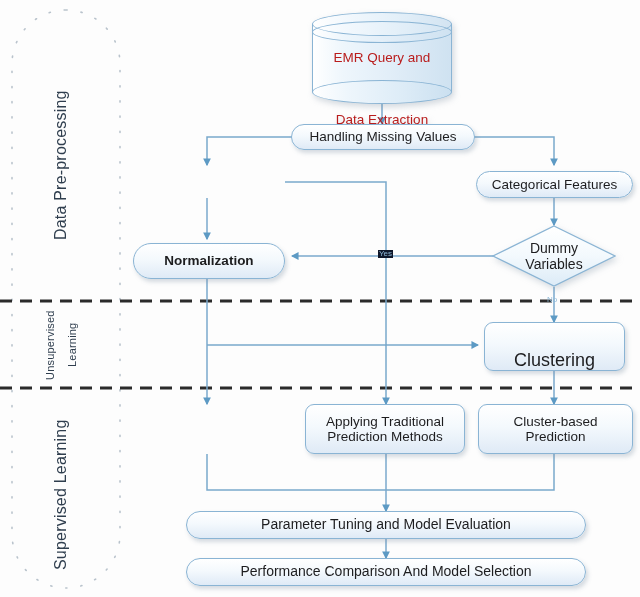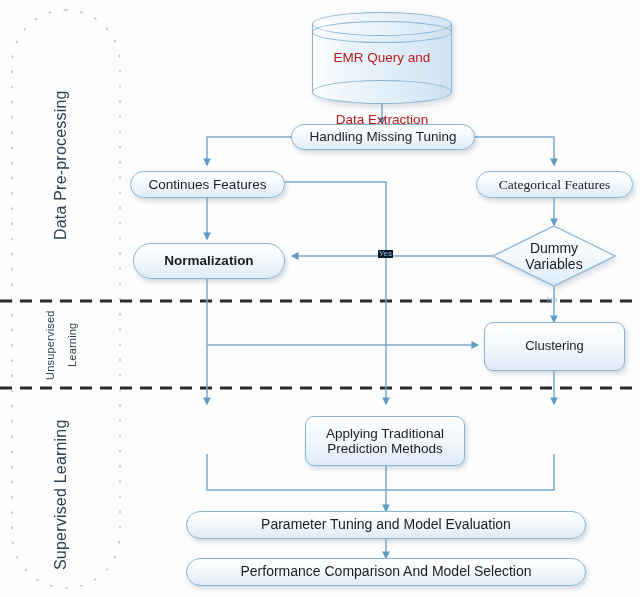--- a/index.html
+++ b/index.html
@@ -174,28 +174,25 @@
   <div class="cylinder" style="left:312px; top:12px; width:140px; height:92px;">
     <div class="cyl-body" style="top:12px; height:68px;"></div>
     <div class="cyl-ellipse" style="top:0px; height:24px;"></div>
     <div class="cyl-ellipse" style="top:9px; height:22px; background:transparent;"></div>
     <div class="cyl-ellipse" style="top:68px; height:24px; background:linear-gradient(to right,#ffffff 0%,#eef6fc 25%,#ddecf7 65%,#cbe0f0 100%);"></div>
     <div class="cyl-text" style="top:38px; font-size:13.5px;">EMR Query and</div>
     <div class="cyl-text" style="top:56px; font-size:13.5px;margin-top:44px;">Data Extraction</div>
   </div>
 
   <div class="node pill" style="left:291px; top:124px; width:184px; height:26px; font-size:13.5px;">
-    <span class="node-label">Handling Missing Tuning</span>
-  </div>
-
-  <div class="node pill" style="left:130px; top:171px; width:155px; height:27px; font-size:13.5px;">
-    <span class="node-label">Continues Features</span>
-  </div>
-
-  <div class="node pill" style="left:476px; top:171px; width:157px; height:27px; font-size:13.5px;font-family:Liberation Serif, serif;">
+    <span class="node-label">Handling Missing Values</span>
+  </div>
+
+
+  <div class="node pill" style="left:476px; top:171px; width:157px; height:27px; font-size:13.5px;">
     <span class="node-label">Categorical Features</span>
   </div>
 
   <div class="node pill" style="left:133px; top:243px; width:152px; height:36px; font-size:13.5px;font-weight:bold;">
     <span class="node-label">Normalization</span>
   </div>
 
   <div class="diamond-wrap" style="left:492px; top:225px; width:124px; height:62px;">
     <svg class="diamond-shape" viewBox="0 0 124 62" xmlns="http://www.w3.org/2000/svg" preserveAspectRatio="none">
       <defs>
@@ -206,32 +203,38 @@
         </linearGradient>
       </defs>
       <polygon points="62,1 123,31 62,61 1,31" fill="url(#dgrad)" stroke="#8ab4d4" stroke-width="1.3"></polygon>
     </svg>
     <div class="diamond-text" style="font-size:14px;">
       <span>Dummy</span><br>
       <span>Variables</span>
     </div>
   </div>
 
-  <div class="node rrect" style="left:484px; top:322px; width:141px; height:49px; font-size:13px;">
+  <div class="node rrect" style="left:484px; top:322px; width:141px; height:49px; font-size:18px;align-items:flex-end;">
     <span class="node-label">Clustering</span>
   </div>
 
 
-  <div class="node rrect" style="left:305px; top:416px; width:160px; height:50px; font-size:13.5px;">
+  <div class="node rrect" style="left:305px; top:404px; width:160px; height:50px; font-size:13.5px;">
     <span class="node-label">
       <span>Applying Traditional</span><br>
       <span>Prediction Methods</span>
     </span>
   </div>
 
+  <div class="node rrect" style="left:478px; top:404px; width:155px; height:50px; font-size:13.5px;">
+    <span class="node-label">
+      <span>Cluster-based</span><br>
+      <span>Prediction</span>
+    </span>
+  </div>
 
   <div class="node pill" style="left:186px; top:511px; width:400px; height:28px; font-size:14px;">
     <span class="node-label">Parameter Tuning and Model Evaluation</span>
   </div>
 
   <div class="node pill" style="left:186px; top:558px; width:400px; height:28px; font-size:14px;">
     <span class="node-label">Performance Comparison And Model Selection</span>
   </div>
 
   <div class="edge-label" style="left:378px; top:250px;">Yes</div>

